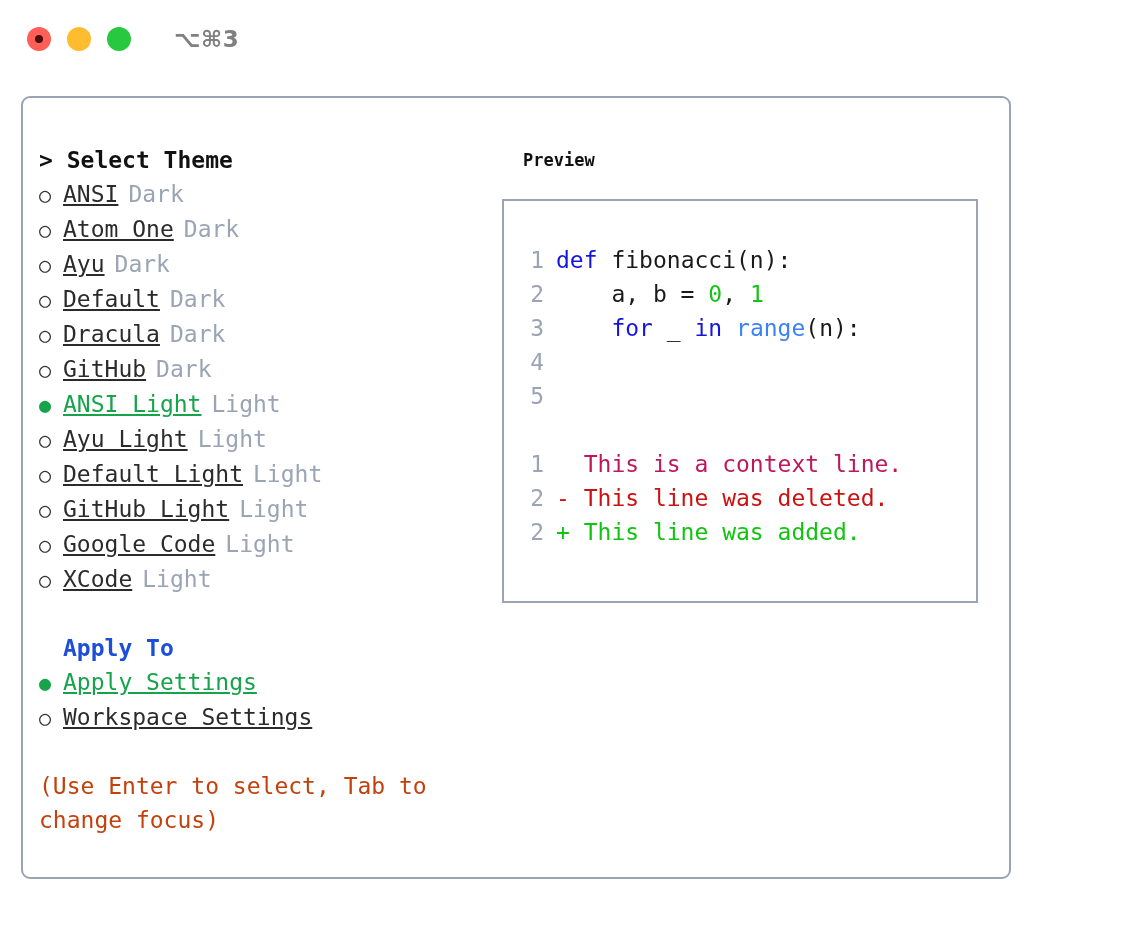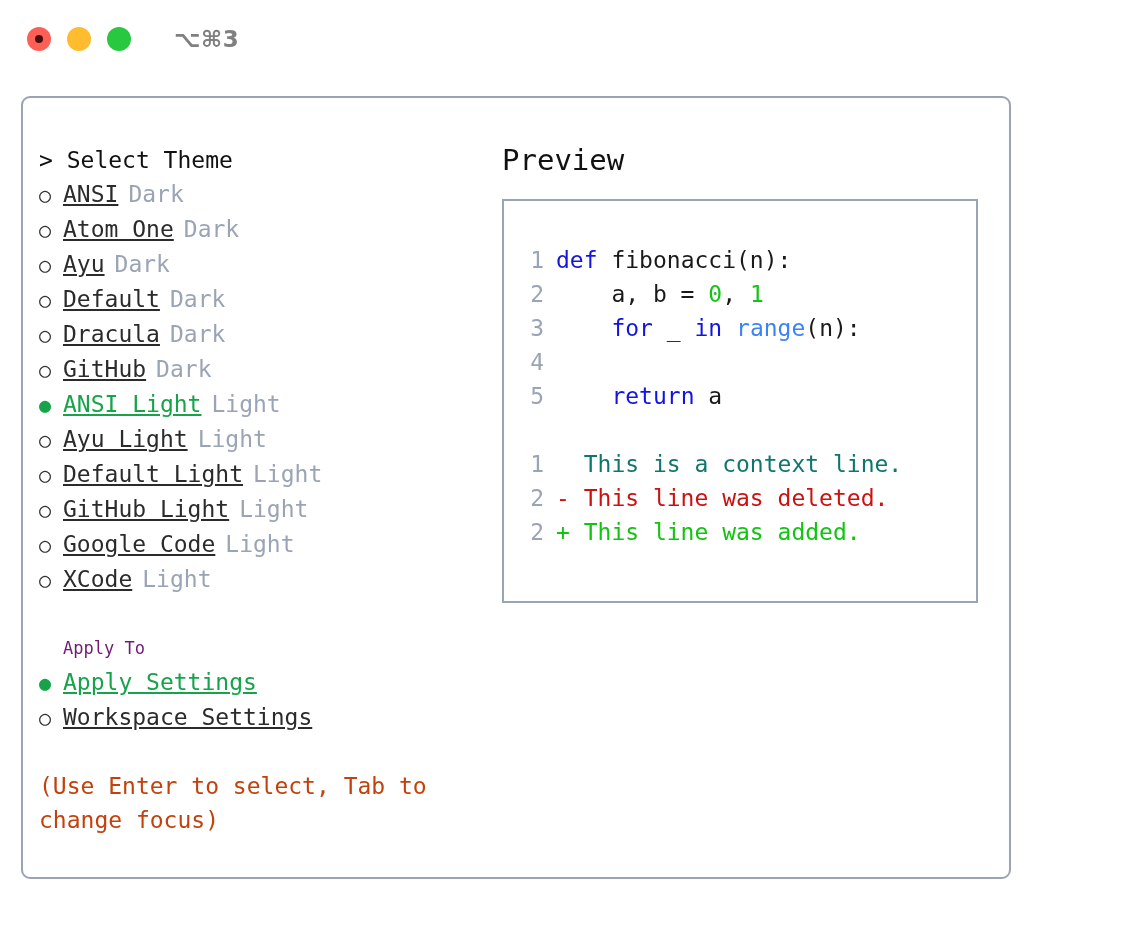--- a/index.html
+++ b/index.html
@@ -86,21 +86,21 @@
   
   #theme-col {
     position: absolute;
     left: 16px;
     top: 45px;
     width: 440px;
   }
 
   .section-head {
     font-size: 23px;
-    font-weight: normal;
+    font-weight: bold;
     color: #111111;
     line-height: 34px;
     white-space: pre;
   }
 
   .opt {
     display: flex;
     align-items: baseline;
     font-size: 23px;
     line-height: 34px;
@@ -122,48 +122,50 @@
     text-align: center;
   }
   .opt .suffix {
     color: #9aa4b4;
     margin-left: 10px;
   }
 
   .spacer-row { height: 34px; }
 
   .sub-head {
-    font-size: 17px;
-    color: #701a75;
+    font-size: 23px;
+    color: #1d4ed8;
     line-height: 34px;
     padding-left: 24px;
     white-space: pre;
+    font-weight: bold;
   }
 
   #hint {
     margin-top: 34px;
     font-size: 23px;
     line-height: 34px;
     color: #c2410c;
     width: 410px;
     white-space: pre-wrap;
   }
 
   
   #preview-col {
     position: absolute;
     left: 479px;
     top: 45px;
     width: 490px;
   }
   #preview-title {
-    font-size: 29px;
-    font-weight: normal;
+    font-size: 17px;
+    font-weight: bold;
     color: #111111;
     line-height: 34px;
+    margin-left: 21px;
   }
   #preview-box {
     margin-top: 22px;
     width: 476px;
     height: 404px;
     border: 2px solid #9aa4b4;
     box-sizing: border-box;
     background: #ffffff;
     position: relative;
   }
@@ -185,21 +187,21 @@
     flex: 0 0 26px;
     text-align: right;
     margin-right: 12px;
   }
   .code-body { color: #1a1a1a; }
   .kw   { color: #1414e0; }
   .bi   { color: #3b82f6; }
   .num  { color: #16c316; }
   .gap  { height: 34px; }
 
-  .diff-ctx { color: #0f766e; }
+  .diff-ctx { color: #be185d; }
   .diff-del { color: #cc1111; }
   .diff-add { color: #10c410; text-align: center; }
 </style>
 </head>
 <body>
 
 <div id="window">
 
   <div id="titlebar">
     <div class="dots">
@@ -246,21 +248,21 @@
       <div id="preview-col">
         <div id="preview-title">Preview</div>
 
         <div id="preview-box">
           <div id="code-area">
             <div id="code-lines">
                 <div class="code-line"><span class="ln">1</span><span class="code-body"><span class="kw">def</span><span> fibonacci(n):</span></span></div>
                 <div class="code-line"><span class="ln">2</span><span class="code-body"><span>    a, b = </span><span class="num">0</span><span>, </span><span class="num">1</span></span></div>
                 <div class="code-line"><span class="ln">3</span><span class="code-body"><span>    </span><span class="kw">for</span><span> _ </span><span class="kw">in</span><span> </span><span class="bi">range</span><span>(n):</span></span></div>
                 <div class="code-line"><span class="ln">4</span></div>
-                <div class="code-line"><span class="ln">5</span><span class="code-body"><span>    </span><span class="kw">return</span><span> a</span></span></div>
+                <div class="code-line"><span class="ln">5</span></div>
               </div>
             <div class="gap"></div>
             <div id="diff-lines">
                 <div class="code-line"><span class="ln">1</span><span class="diff-ctx">  This is a context line.</span></div>
                 <div class="code-line"><span class="ln">2</span><span class="diff-del">- This line was deleted.</span></div>
                 <div class="code-line"><span class="ln">2</span><span class="diff-add">+ This line was added.</span></div>
               </div>
           </div>
         </div>
       </div>

